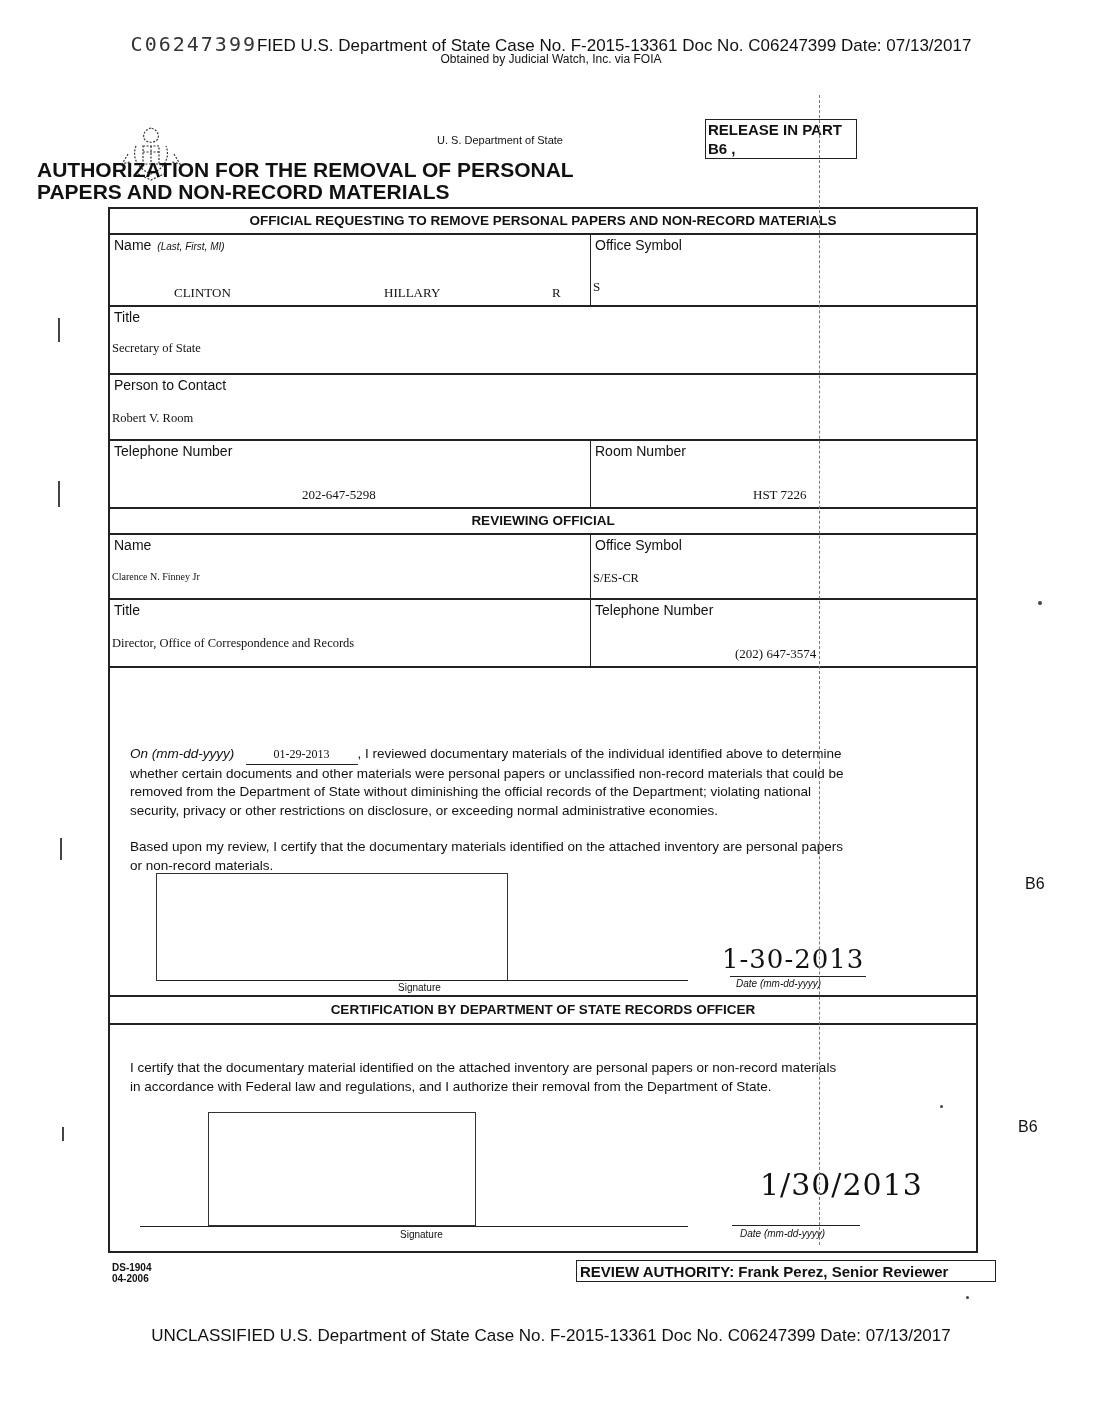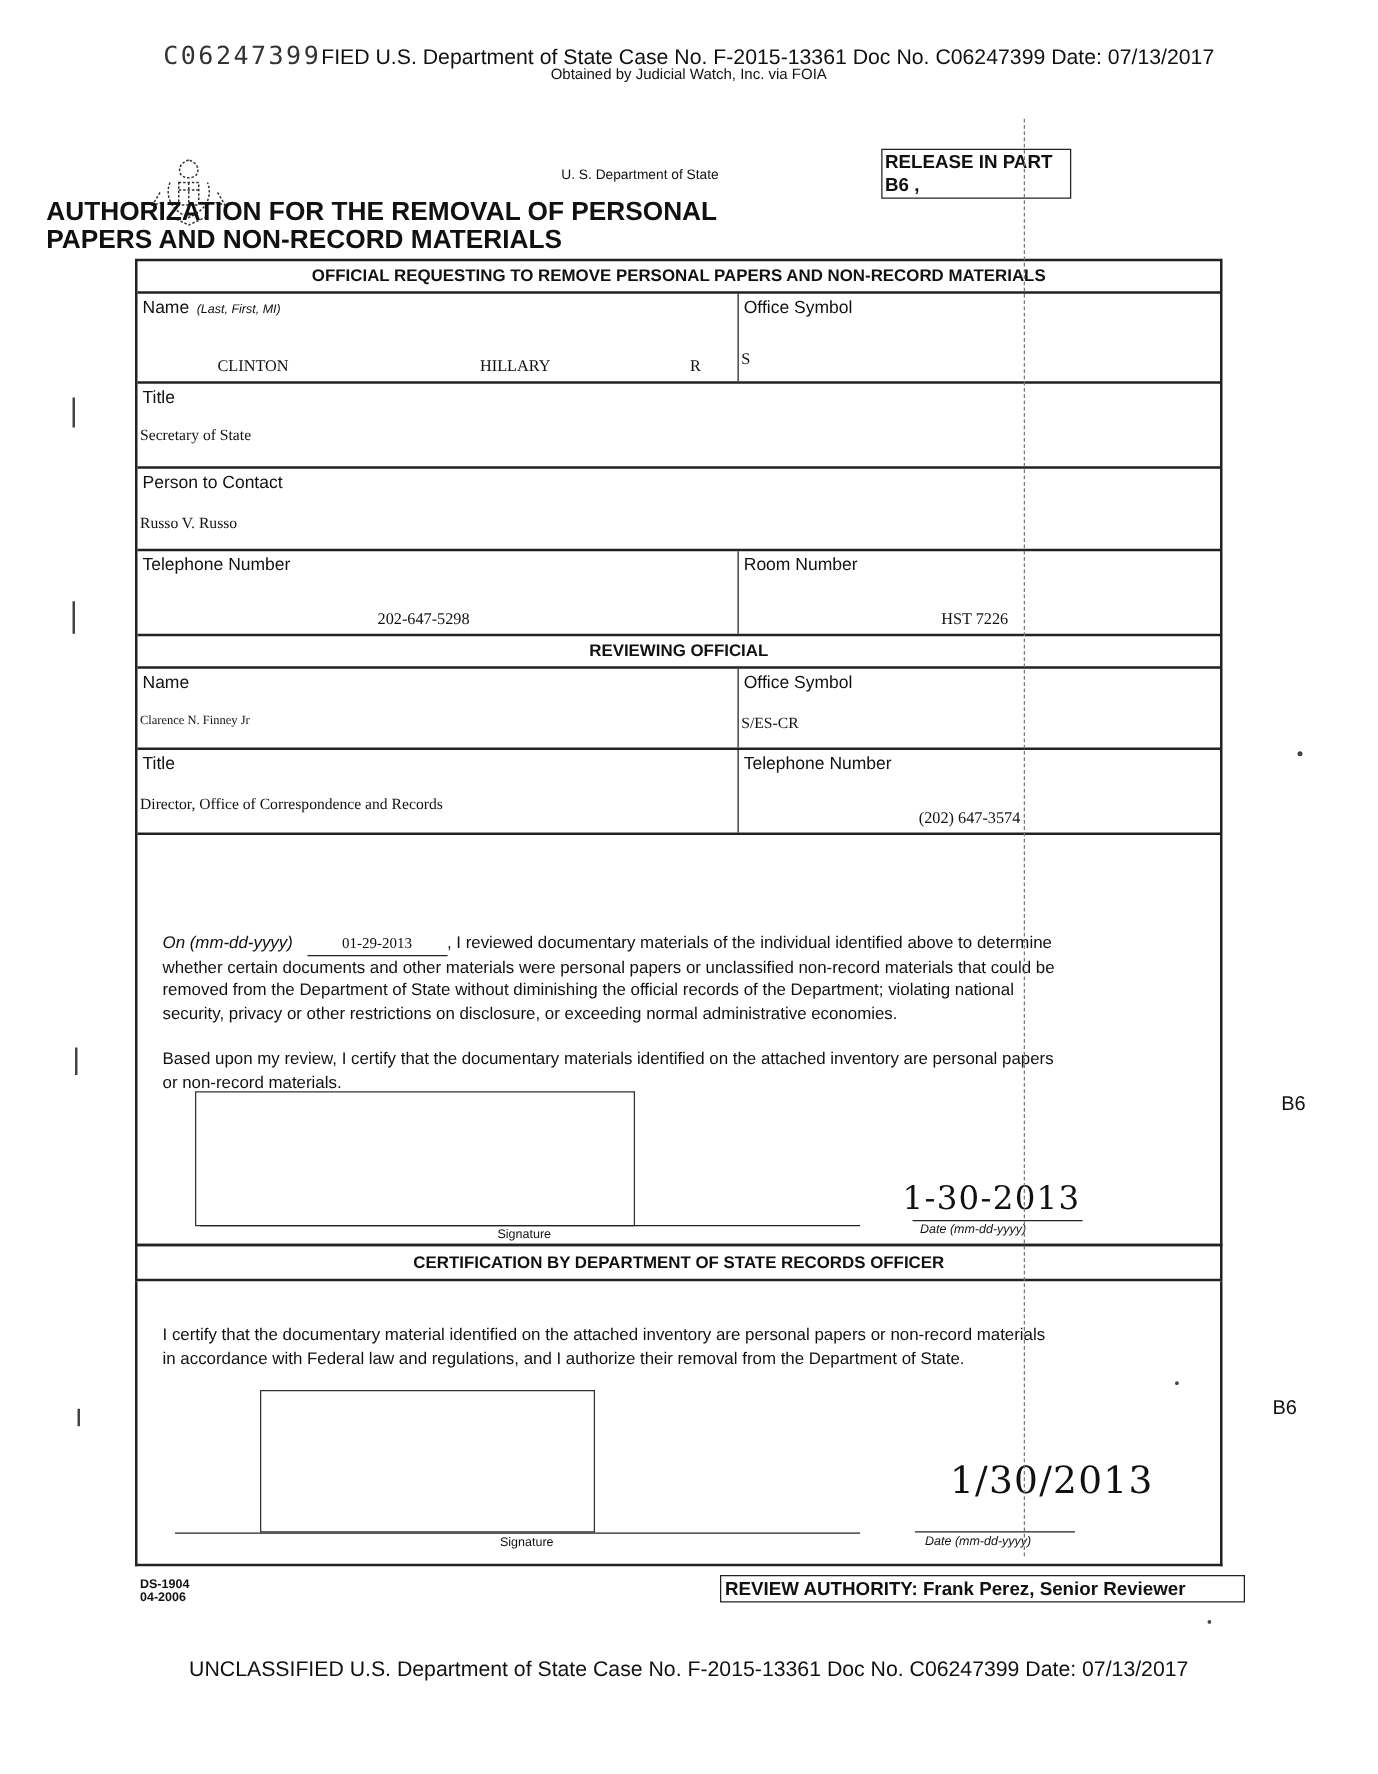--- a/index.html
+++ b/index.html
@@ -2,21 +2,21 @@
 <html><head>
 <meta charset="utf-8">
 <style>
   html, body { margin:0; padding:0; background:#ffffff; }
   body { width:1102px; height:1419px; position:relative; overflow:hidden; color:#111; font-family:"Liberation Sans", sans-serif; }
   .abs { position:absolute; }
   .hdr-line { left:0; top:32px; width:1102px; text-align:center; font-size:17px; white-space:nowrap; letter-spacing:0; }
   .hdr-line .docid { font-family:"DejaVu Sans Mono", monospace; font-size:20px; letter-spacing:2px; color:#333; }
   .hdr-sub { left:0; top:52px; width:1102px; text-align:center; font-size:12px; }
   .seal { left:118px; top:124px; width:66px; height:58px; }
-  .dept { left:449px; top:134px; font-size:11px; }
+  .dept { left:437px; top:134px; font-size:11px; }
   .release-box { left:705px; top:119px; width:152px; height:40px; border:1.5px solid #222; font-weight:bold; font-size:15px; line-height:19px; padding:0 0 0 2px; box-sizing:border-box; }
   .title1 { left:0; top:159px; width:1092px; text-align:left; font-weight:bold; font-size:21px; line-height:22px;padding-left:37px; }
   .form { left:108px; top:207px; width:870px; height:790px; border:2px solid #222; box-sizing:border-box; }
   .row { position:absolute; left:0; width:100%; border-bottom:2px solid #222; box-sizing:border-box; }
   .cell { position:absolute; top:0; height:100%; box-sizing:border-box; }
   .vline { border-left:1.5px solid #222;padding-left:48px; }
   .lbl { position:absolute; left:4px; top:2px; font-size:14px; }
   .lbl i { font-size:10px; font-style:italic; margin-left:6px; }
   .val { position:absolute; font-family:"Liberation Serif", serif; font-size:13px; }
   .sechead { text-align:center; font-weight:bold; font-size:13.5px; line-height:24px; }
@@ -84,21 +84,21 @@
     </div>
   </div>
 
   <div class="row" style="top:98px;height:68px;">
     <div class="lbl">Title</div>
     <div class="val" style="left:2px;top:34px;font-size:12.5px;">Secretary of State</div>
   </div>
 
   <div class="row" style="top:166px;height:66px;">
     <div class="lbl">Person to Contact</div>
-    <div class="val" style="left:2px;top:36px;font-size:12.5px;">Russo V. Russo</div>
+    <div class="val" style="left:2px;top:36px;font-size:12.5px;">Robert V. Room</div>
   </div>
 
   <div class="row" style="top:232px;height:68px;">
     <div class="cell" style="left:0;width:480px;">
       <div class="lbl">Telephone Number</div>
       <div class="val" style="left:192px;top:46px;">202-647-5298</div>
     </div>
     <div class="cell vline" style="left:480px;width:386px;">
       <div class="lbl">Room Number</div>
       <div class="val" style="left:162px;top:46px;">HST 7226</div>

